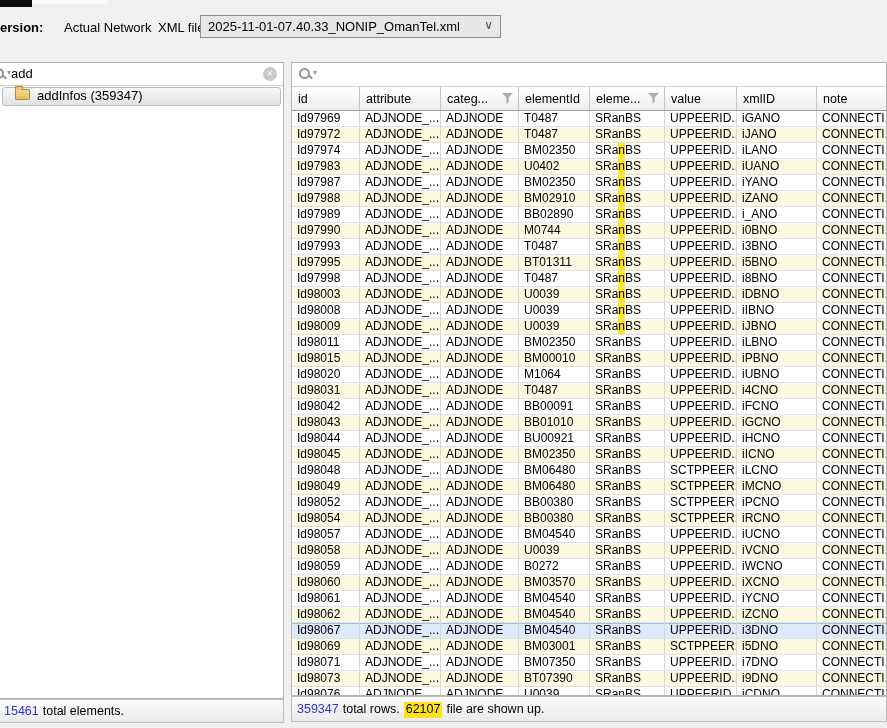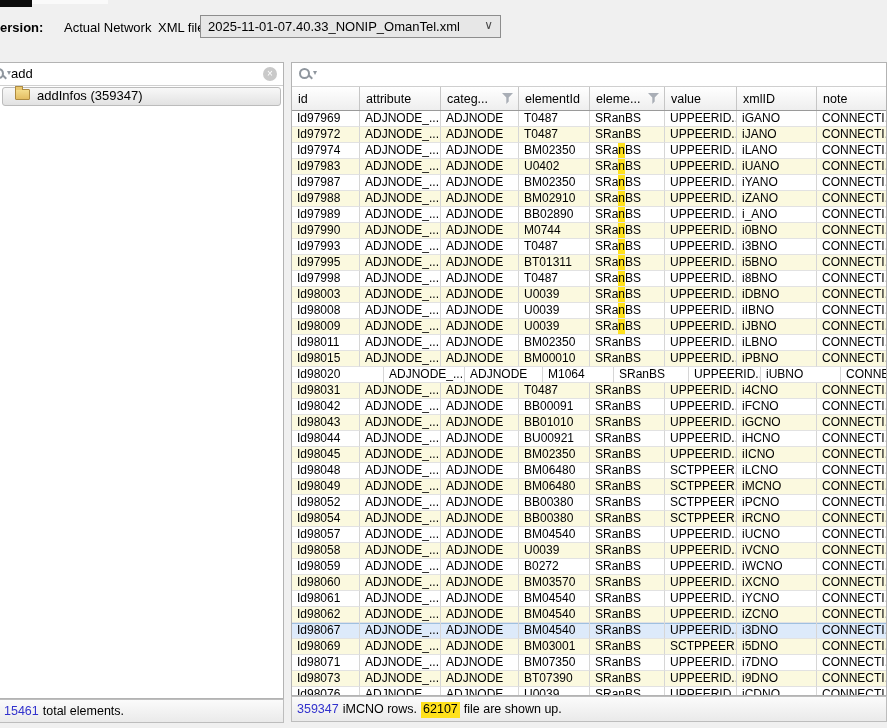--- a/index.html
+++ b/index.html
@@ -276,21 +276,21 @@
           <div class="tcell" style="width: 68px;">Id98015</div>
           <div class="tcell" style="width: 81px;">ADJNODE_...</div>
           <div class="tcell" style="width: 78px;">ADJNODE</div>
           <div class="tcell" style="width: 71px;">BM00010</div>
           <div class="tcell" style="width: 75px;">SRanBS</div>
           <div class="tcell" style="width: 72px;">UPPEERID...</div>
           <div class="tcell" style="width: 80px;">iPBNO</div>
           <div class="tcell" style="width: 110px;">CONNECTI...</div>
         </div>
         <div class="trow">
-          <div class="tcell" style="width: 92px;">Id98020</div>
+          <div class="tcell" style="width: 68px;">Id98020</div>
           <div class="tcell" style="width: 81px;">ADJNODE_...</div>
           <div class="tcell" style="width: 78px;">ADJNODE</div>
           <div class="tcell" style="width: 71px;">M1064</div>
           <div class="tcell" style="width: 75px;">SRanBS</div>
           <div class="tcell" style="width: 72px;">UPPEERID...</div>
           <div class="tcell" style="width: 80px;">iUBNO</div>
           <div class="tcell" style="width: 110px;">CONNECTI...</div>
         </div>
         <div class="trow alt">
           <div class="tcell" style="width: 68px;">Id98031</div>
@@ -489,16 +489,16 @@
           <div class="tcell" style="width: 71px;">U0039</div>
           <div class="tcell" style="width: 75px;">SRanBS</div>
           <div class="tcell" style="width: 72px;">UPPEERID...</div>
           <div class="tcell" style="width: 80px;">iCDNO</div>
           <div class="tcell" style="width: 110px;">CONNECTI...</div>
         </div>
       </div>
   </div>
 
   <div class="statusbar rstatus">
-    <span class="count">359347</span><span class="sgap">iMCNO rows.</span><span class="shown-hl">62107</span><span class="sgap">file are shown up.</span>
+    <span class="count">359347</span><span class="sgap">total rows.</span><span class="shown-hl">62107</span><span class="sgap">file are shown up.</span>
   </div>
 
 </div>
 
 </body></html>

